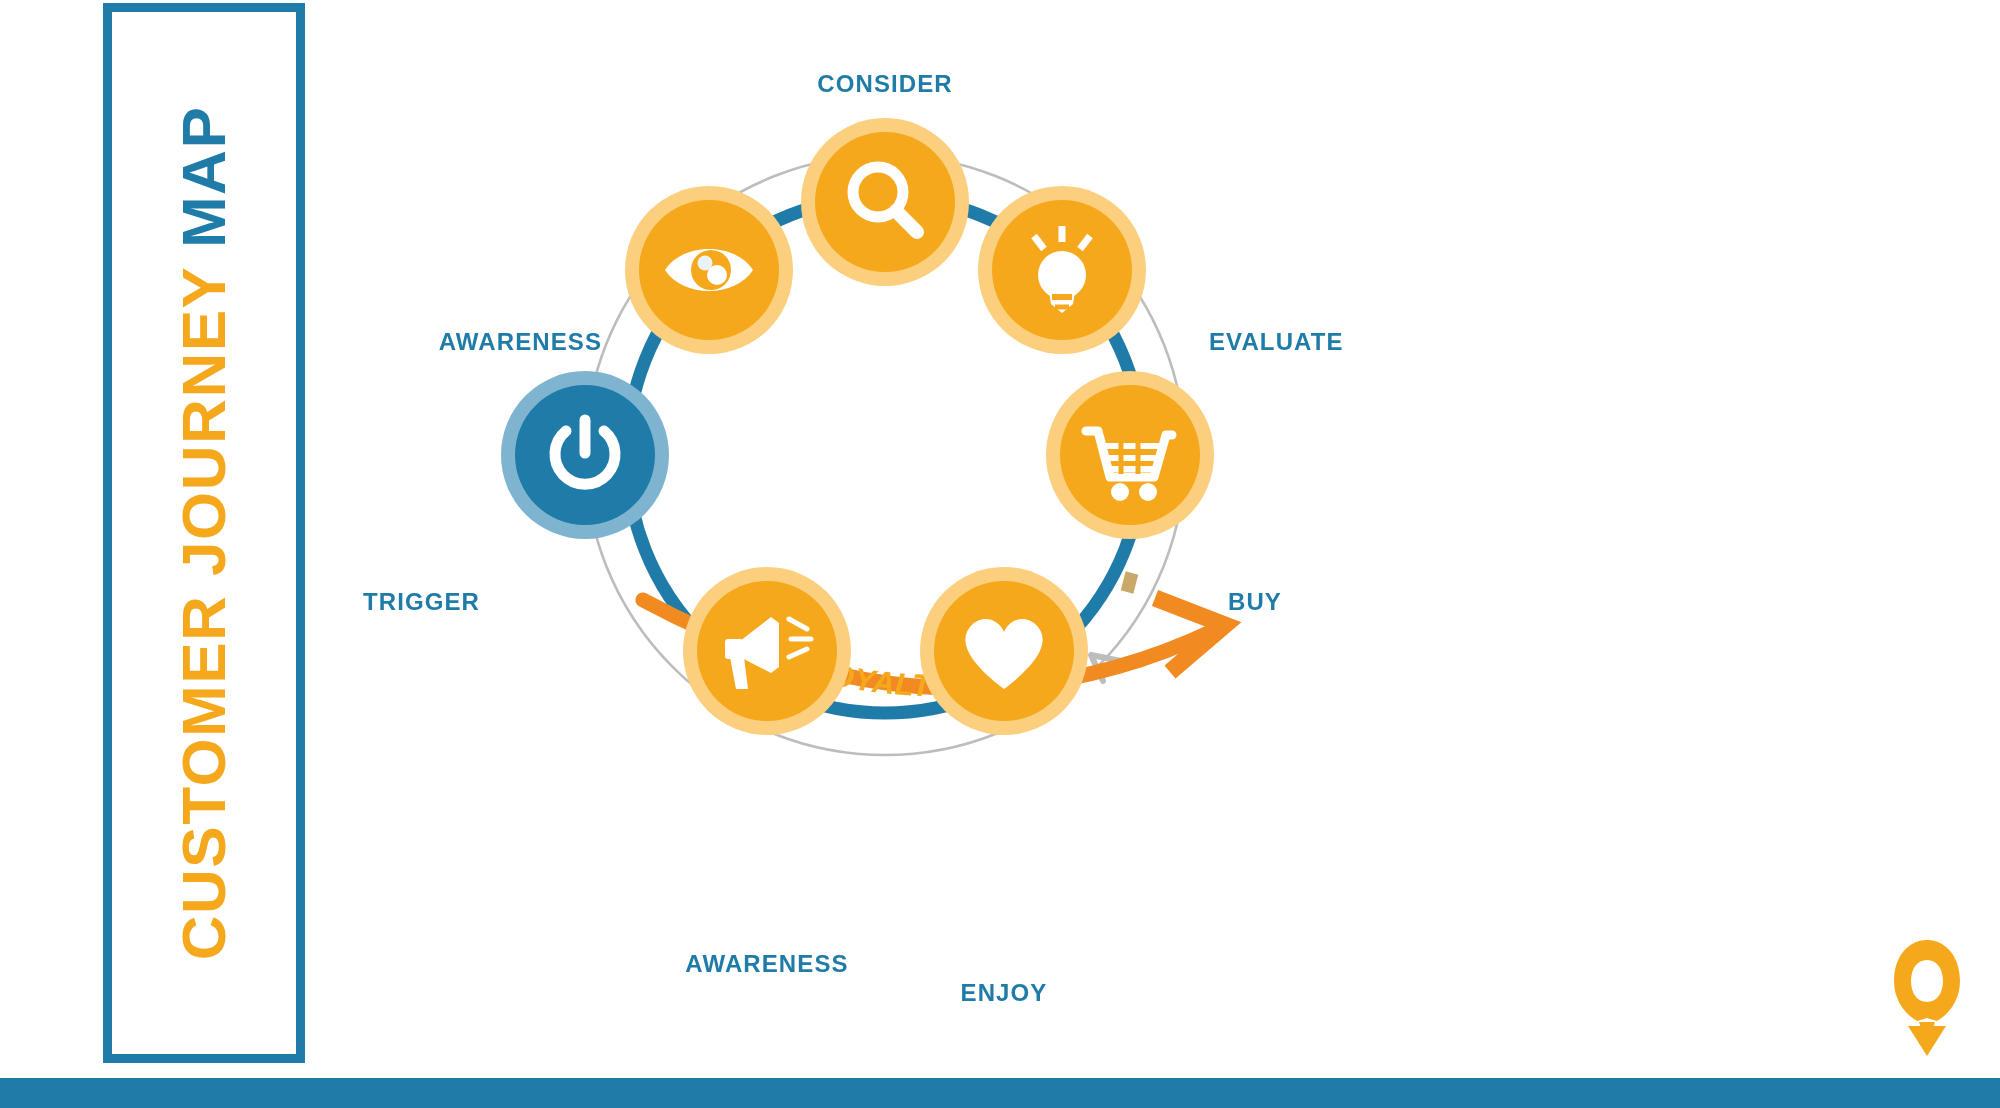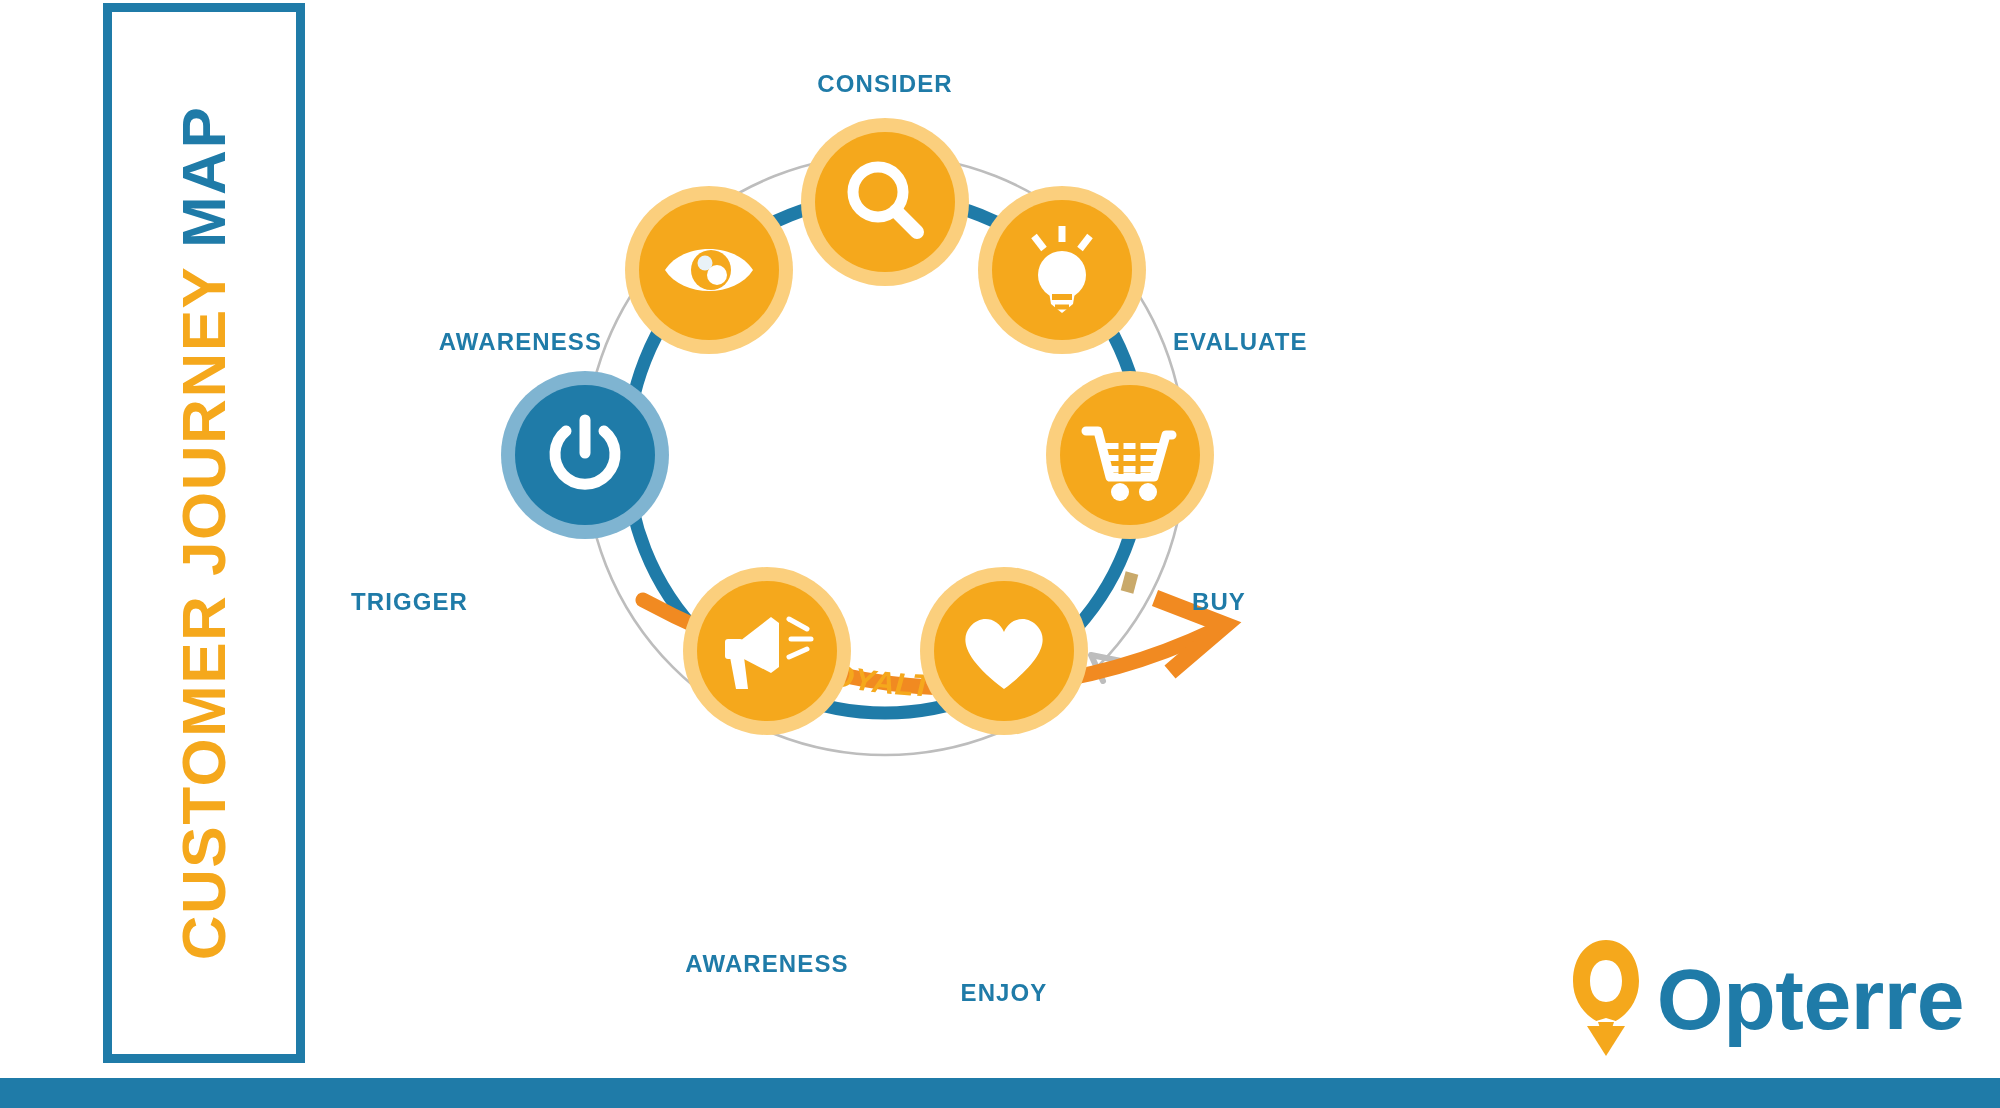--- a/index.html
+++ b/index.html
@@ -99,21 +99,21 @@
 
   
   .stage-label {
     position: absolute;
     color: #1F7BA8;
     font-size: 24px;
     font-weight: bold;
     letter-spacing: 1.1px;
     white-space: nowrap;
   }
-  .lbl-right { text-align: left; }
+  .lbl-right { text-align: left; margin-left: 36px; }
   .lbl-left  { text-align: center; transform: translateX(-100%); }
   .lbl-center{ text-align: center; transform: translateX(-50%); }
 
   
   #loyalty-loop-label {
     position: absolute;
     left: 0; top: 0;
     width: 1260px; height: 1060px;
     pointer-events: none;
     overflow: visible;
@@ -278,33 +278,32 @@
       <rect x="8" y="38" width="18" height="20" rx="3" fill="#ffffff"></rect>
       <path d="M 13 56 L 27 56 L 31 88 L 19 88 Z" fill="#ffffff"></path>
       <g stroke="#ffffff" stroke-width="5" stroke-linecap="round">
         <line x1="72" y1="18" x2="90" y2="28"></line>
         <line x1="74" y1="38" x2="94" y2="38"></line>
         <line x1="72" y1="56" x2="90" y2="48"></line>
       </g>
     </svg>
   </div>
 
-  <div class="stage-label lbl-left" style="left:88px; top:588px;">TRIGGER</div>
+  <div class="stage-label lbl-left" style="left:100px; top:588px;">TRIGGER</div>
   <div class="stage-label lbl-left" style="left:222px; top:328px;">AWARENESS</div>
   <div class="stage-label lbl-center" style="left:505px; top:70px;">CONSIDER</div>
   <div class="stage-label lbl-right" style="left:793px; top:328px;">EVALUATE</div>
   <div class="stage-label lbl-right" style="left:812px; top:588px;">BUY</div>
   <div class="stage-label lbl-center" style="left:624px; top:979px;">ENJOY</div>
   <div class="stage-label lbl-center" style="left:387px; top:950px;">AWARENESS</div>
 
 </div>
 
 <div id="logo">
   <svg id="logo-mark" width="74" height="122" viewBox="0 0 74 122">
     <path d="M 37 2 C 56 2 70 19 70 43 C 70 62 59 77 45 84 L 37 108 L 29 84 C 15 77 4 62 4 43 C 4 19 18 2 37 2 Z
              M 37 22 C 27 22 21 31 21 43 C 21 55 27 64 37 64 C 47 64 53 55 53 43 C 53 31 47 22 37 22 Z" fill="#F5A81C"></path>
     <path d="M 18 88 L 56 88 L 37 118 Z" fill="#F5A81C"></path>
     <path d="M 24 84 L 50 84 L 37 80 Z" fill="#ffffff"></path>
   </svg>
-  <div id="logo-word">Opterre</div>
 </div>
 
 <div id="bottom-bar"></div>
 
 </body></html>

